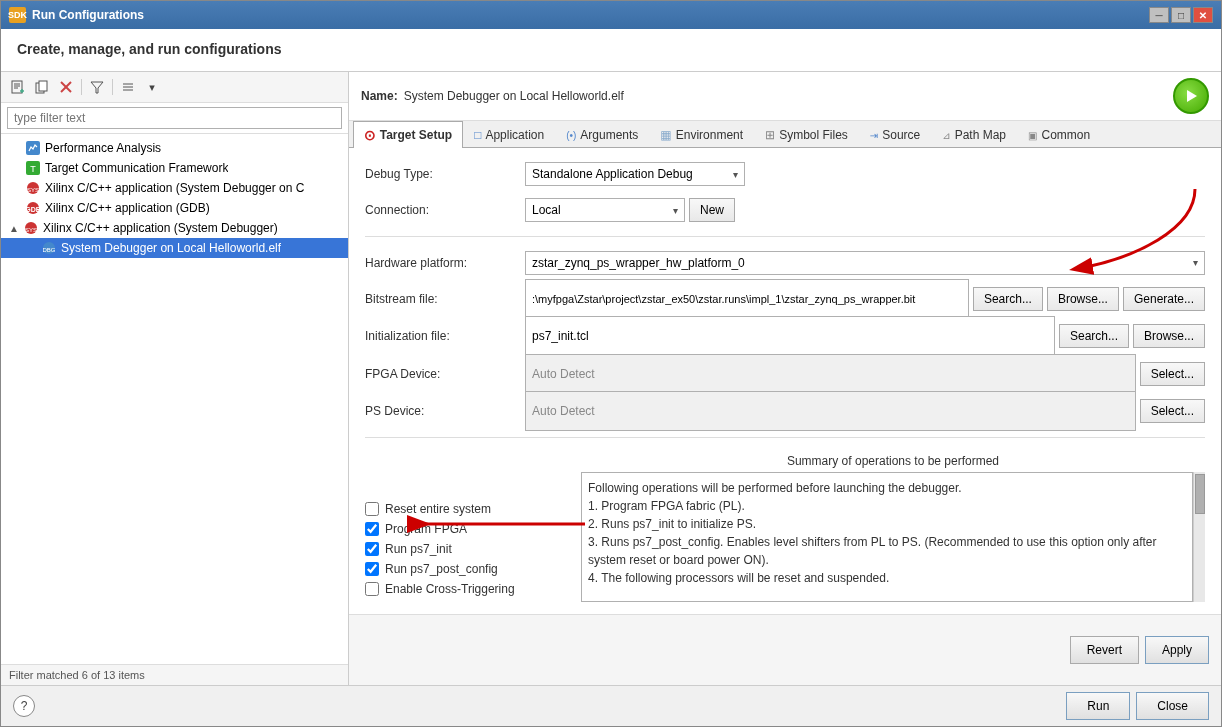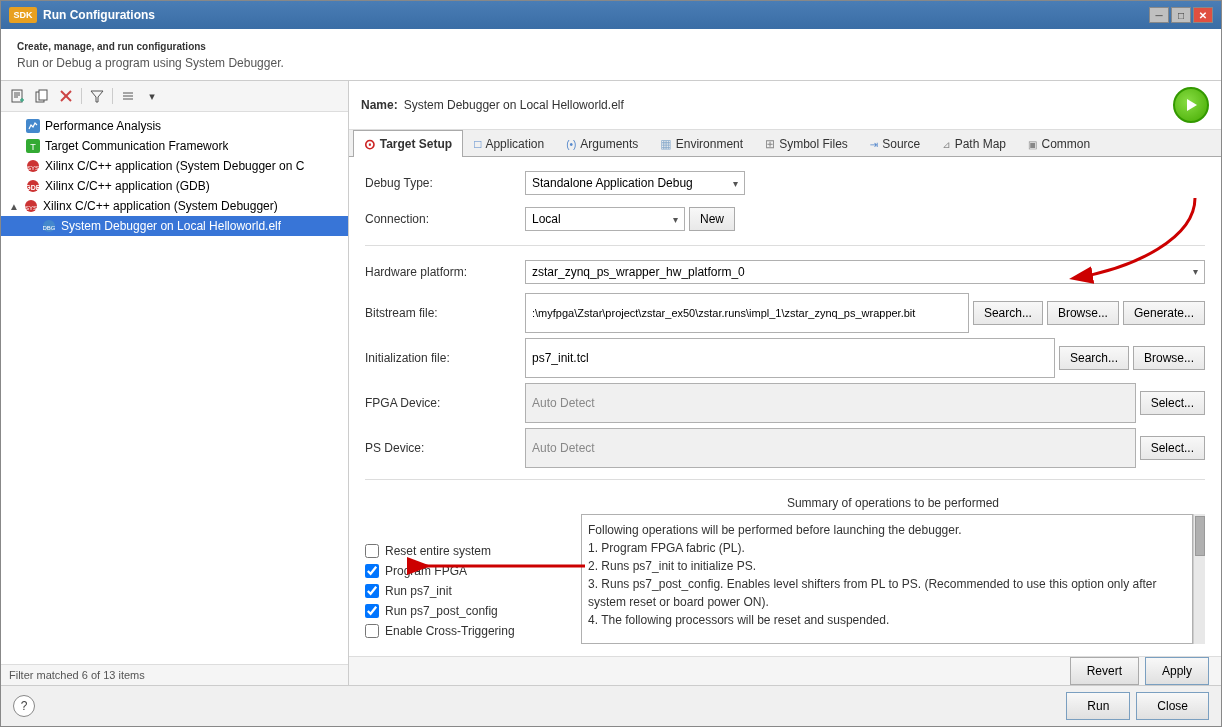--- a/index.html
+++ b/index.html
@@ -27,21 +27,21 @@
       display: flex;
       align-items: center;
       padding: 0 8px;
       color: white;
       font-size: 12px;
       font-weight: bold;
       flex-shrink: 0;
     }
 
     .title-bar-icon {
-      width: 28px;
+      width: 17px;
       height: 16px;
       background: #e8a020;
       border-radius: 2px;
       margin-right: 6px;
       display: flex;
       align-items: center;
       justify-content: center;
       font-size: 9px;
       font-weight: bold;
       color: white;
@@ -79,21 +79,21 @@
     }
 
     .header-section {
       background: white;
       padding: 12px 16px 10px;
       border-bottom: 1px solid #ccc;
       flex-shrink: 0;
     }
 
     .header-title {
-      font-size: 10px;
+      font-size: 14px;
       font-weight: bold;
       color: #333;
       margin-bottom: 4px;
     }
 
     .header-subtitle {
       font-size: 12px;
       color: #555;
     }
 
@@ -386,21 +386,21 @@
       color: #333;
       overflow-y: auto;
       min-height: 100px;
       line-height: 1.5;
     }
 
     .action-bar {
       display: flex;
       justify-content: flex-end;
       gap: 6px;
-      padding: 0 12px;
+      padding: 21px 12px;
       border-top: 1px solid #ddd;
       background: #f5f5f5;
       flex-shrink: 0;
     }
 
     .action-btn {
       height: 28px;
       padding: 0 16px;
       border: 1px solid #aaa;
       background: linear-gradient(to bottom, #f8f8f8, #e0e0e0);
@@ -507,21 +507,20 @@
       <div class="tb-btn">─</div>
       <div class="tb-btn">□</div>
       <div class="tb-btn close">✕</div>
     </div>
   </div>
 
   <div class="window-content">
 
     <div class="header-section">
       <div class="header-title">Create, manage, and run configurations</div>
-      <div class="header-subtitle">Run or Debug a program using System Debugger.</div>
     </div>
 
     <div class="main-area">
 
       <div class="left-panel">
 
         <div class="toolbar">
           <button class="toolbar-btn" title="New">
             <svg width="14" height="14" viewBox="0 0 14 14">
                 <rect x="1" y="1" width="10" height="12" fill="none" stroke="#555" stroke-width="1"></rect>
@@ -554,20 +553,23 @@
           <button class="toolbar-btn" title="Collapse All">
             <svg width="14" height="14" viewBox="0 0 14 14">
                 <line x1="2" y1="4" x2="12" y2="4" stroke="#555" stroke-width="1"></line>
                 <line x1="2" y1="7" x2="12" y2="7" stroke="#555" stroke-width="1"></line>
                 <line x1="2" y1="10" x2="12" y2="10" stroke="#555" stroke-width="1"></line>
               </svg>
           </button>
           <button class="toolbar-btn" title="More">▾</button>
         </div>
 
+        <div class="filter-input-wrapper">
+          <input class="filter-input" type="text" placeholder="type filter text" style="">
+        </div>
 
         <div class="tree-area">
           <div class="tree-item">
             <div class="tree-indent"></div>
             <div class="tree-icon">
               <svg width="14" height="14" viewBox="0 0 14 14">
                   <rect width="14" height="14" rx="2" fill="#4488cc"></rect>
                   <path d="M3 10 L5 6 L7 8 L9 4 L11 6" stroke="white" stroke-width="1.2" fill="none"></path>
                 </svg>
             </div>

